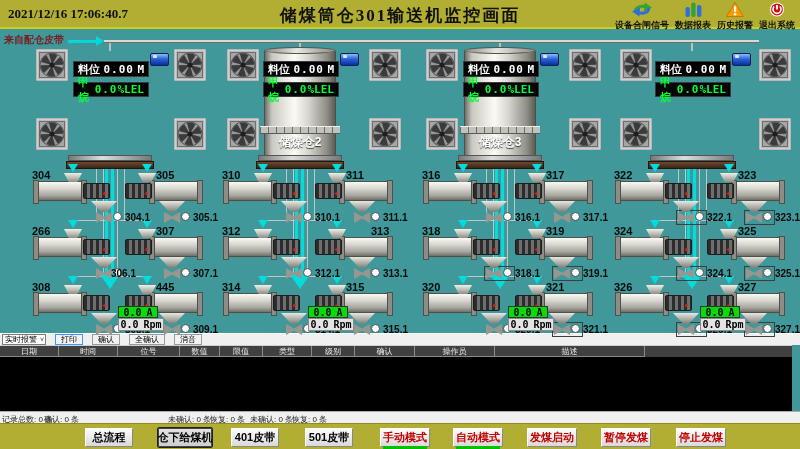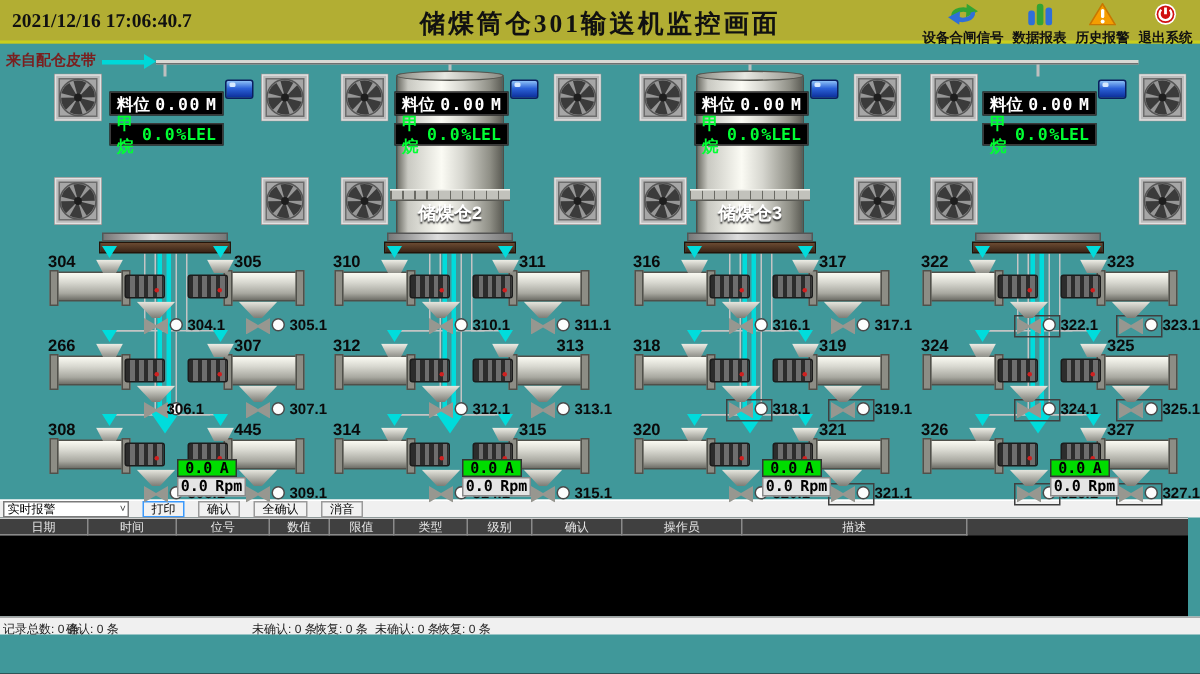--- a/index.html
+++ b/index.html
@@ -69,21 +69,21 @@
   .vbox{border:1px solid #3f3f3f;z-index:2;}
   
   .meterA{background:#00dd00;border:1px solid #333;color:#000;display:flex;align-items:center;
     justify-content:center;gap:5px;font:bold 10px "DejaVu Sans Mono",monospace;z-index:5;}
   .meterR{background:#e4e4e4;border:1px solid #8a8a8a;color:#000;display:flex;align-items:center;
     justify-content:center;gap:5px;font:bold 10px "DejaVu Sans Mono",monospace;z-index:5;}
   .fan{width:32px;height:32px;z-index:2;}
   
   #alarm-toolbar{position:absolute;left:0;top:333px;width:800px;height:12px;background:#f0f0f0;
     border-top:1px solid #fff;display:flex;align-items:center;}
-  #filter-box{position:relative;margin-left:2px;width:84px;height:11px;background:#fff;border:1px solid #7a7a7a;
+  #filter-box{position:relative;margin-left:2px;width:44px;height:11px;background:#fff;border:1px solid #7a7a7a;
     font:8px "Liberation Sans",sans-serif;color:#000;display:flex;align-items:center;padding:0 2px;cursor:pointer;}
   #filter-box .chev{position:absolute;right:1px;top:1px;font-size:7px;color:#444;}
   .tbtn{height:11px;margin-left:9px;padding:0 5px;background:#f2f2f2;border:1px solid #9a9a9a;
     font:8px "Liberation Sans",sans-serif;color:#000;display:flex;align-items:center;cursor:pointer;}
   .tbtn.hl{border:1px solid #3b99fc;}
   
   #alarm-table{position:absolute;left:0;top:345px;width:792px;height:66px;background:#000;border-top:1px solid #cfcfcf;}
   #alarm-head{position:absolute;left:0;top:0;height:11px;width:792px;background:#404040;display:flex;}
   .th{height:11px;border-right:1px solid #8a8a8a;border-bottom:1px solid #8a8a8a;color:#e8e8e8;
       font:8px "Liberation Sans",sans-serif;display:flex;align-items:center;justify-content:center;overflow:hidden;}
@@ -770,13 +770,24 @@
 
   <div id="statusbar">
       <div class="stitem" style="left: 2px;">记录总数: 0 条</div>
       <div class="stitem" style="left: 44px;">确认: 0 条</div>
       <div class="stitem" style="left: 168px;">未确认: 0 条</div>
       <div class="stitem" style="left: 210px;">恢复: 0 条</div>
       <div class="stitem" style="left: 250px;">未确认: 0 条</div>
       <div class="stitem" style="left: 292px;">恢复: 0 条</div>
     </div>
 
+  <div id="bottombar">
+      <div class="bbtn" style="left: 85px; width: 48px;">总流程</div>
+      <div class="bbtn pressed" style="left: 158px; width: 54px;">仓下给煤机</div>
+      <div class="bbtn" style="left: 231px; width: 48px;">401皮带</div>
+      <div class="bbtn" style="left: 305px; width: 48px;">501皮带</div>
+      <div class="bbtn mode-active" style="left: 380px; width: 50px;">手动模式</div>
+      <div class="bbtn mode-active" style="left: 453px; width: 50px;">自动模式</div>
+      <div class="bbtn action" style="left: 527px; width: 50px;">发煤启动</div>
+      <div class="bbtn action" style="left: 601px; width: 50px;">暂停发煤</div>
+      <div class="bbtn action" style="left: 676px; width: 50px;">停止发煤</div>
+    </div>
 </div>
 
 </body></html>

